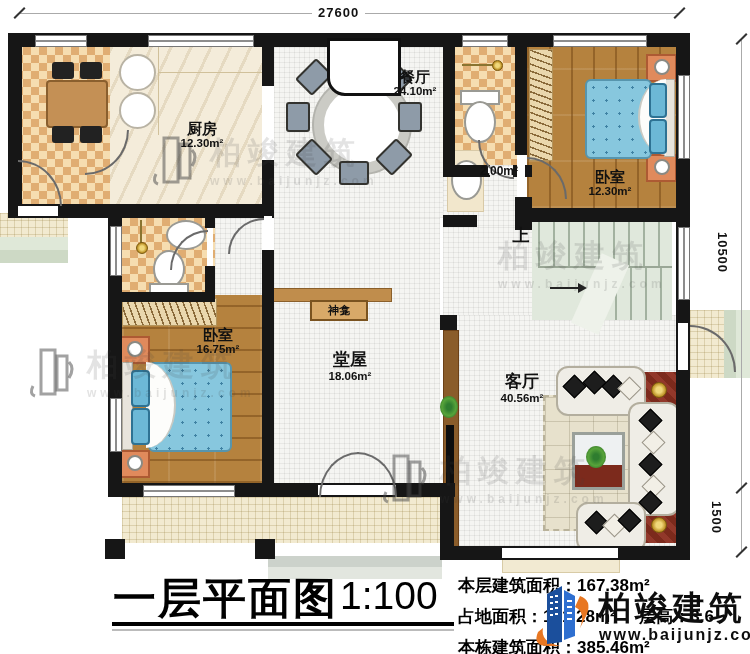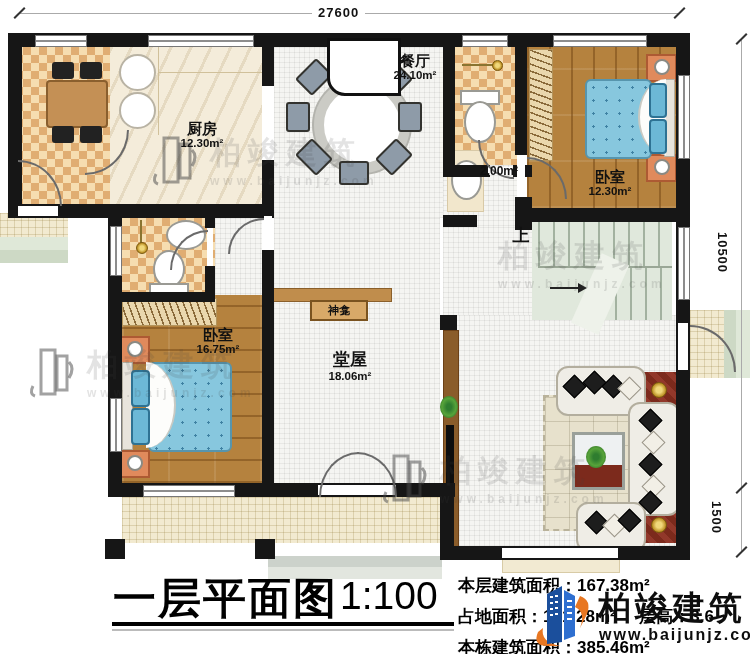--- a/index.html
+++ b/index.html
@@ -242,38 +242,42 @@
   <div class="abs door arc-tl" style="left:319px;top:452px;width:38px;height:43px;"></div>
   <div class="abs door arc-tr" style="left:357px;top:452px;width:38px;height:43px;"></div>
   <div class="abs gap" style="left:678px;top:323px;width:10px;height:47px;"></div>
   <div class="abs door arc-tr" style="left:690px;top:325px;width:44px;height:45px;"></div>
   <div class="abs gap" style="left:502px;top:548px;width:116px;height:10px;"></div>
 
   <div class="abs rlabel" style="left:162px;top:120px;width:80px;">
     <span class="rname">厨房</span>
     <span class="rarea">12.30m²</span>
   </div>
-  <div class="abs rlabel" style="left:375px;top:52px;width:80px;">
+  <div class="abs rlabel" style="left:375px;top:68px;width:80px;">
     <span class="rname">餐厅</span>
     <span class="rarea">24.10m²</span>
   </div>
   <div class="abs rlabel" style="left:480px;top:165px;width:50px;text-align:left;">
     <span class="rarea" style="font-size:12px;">2.00m²</span>
   </div>
   <div class="abs rlabel" style="left:570px;top:168px;width:80px;">
     <span class="rname">卧室</span>
     <span class="rarea">12.30m²</span>
   </div>
   <div class="abs rlabel" style="left:178px;top:326px;width:80px;">
     <span class="rname">卧室</span>
     <span class="rarea">16.75m²</span>
   </div>
   <div class="abs rlabel" style="left:308px;top:350px;width:84px;">
     <span class="rname" style="font-size:17px;">堂屋</span>
     <span class="rarea">18.06m²</span>
+  </div>
+  <div class="abs rlabel" style="left:480px;top:372px;width:84px;">
+    <span class="rname" style="font-size:17px;">客厅</span>
+    <span class="rarea">40.56m²</span>
   </div>
   <div class="abs rlabel" style="left:510px;top:226px;width:22px;font-size:17px;">上</div>
 
   <div class="abs" style="left:18px;top:13px;width:662px;height:1px;background:#aaa;z-index:54;"></div>
   <div class="abs dimtxt" style="left:312px;top:5px;background:#fff;padding:0 6px;">
     <span>27600</span>
   </div>
   <div class="abs tick" style="left:12px;top:12px;"></div>
   <div class="abs tick" style="left:672px;top:12px;"></div>
   <div class="abs" style="left:741px;top:40px;width:1px;height:513px;background:#aaa;z-index:54;"></div>

